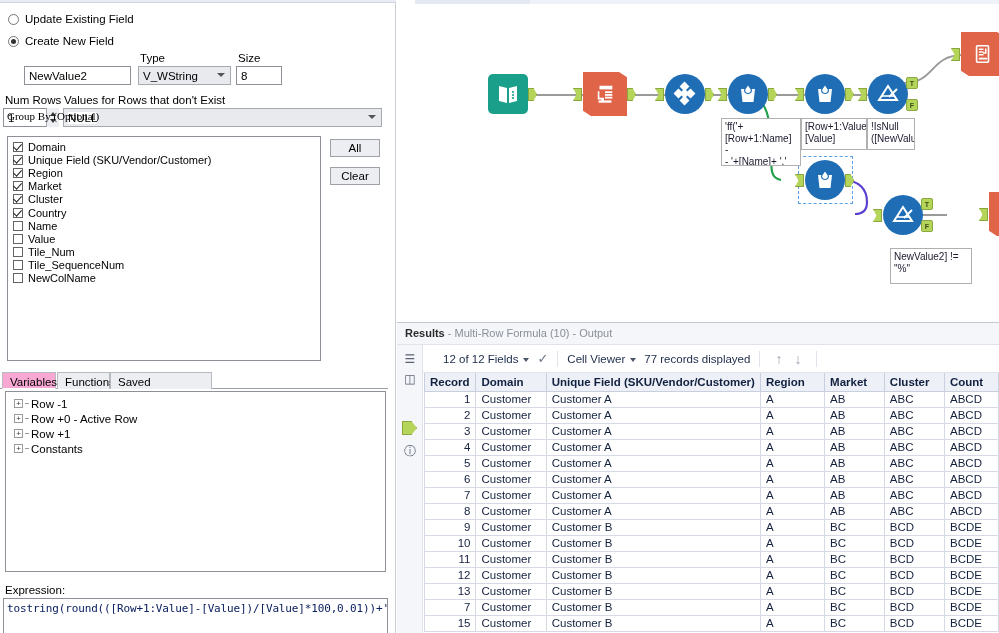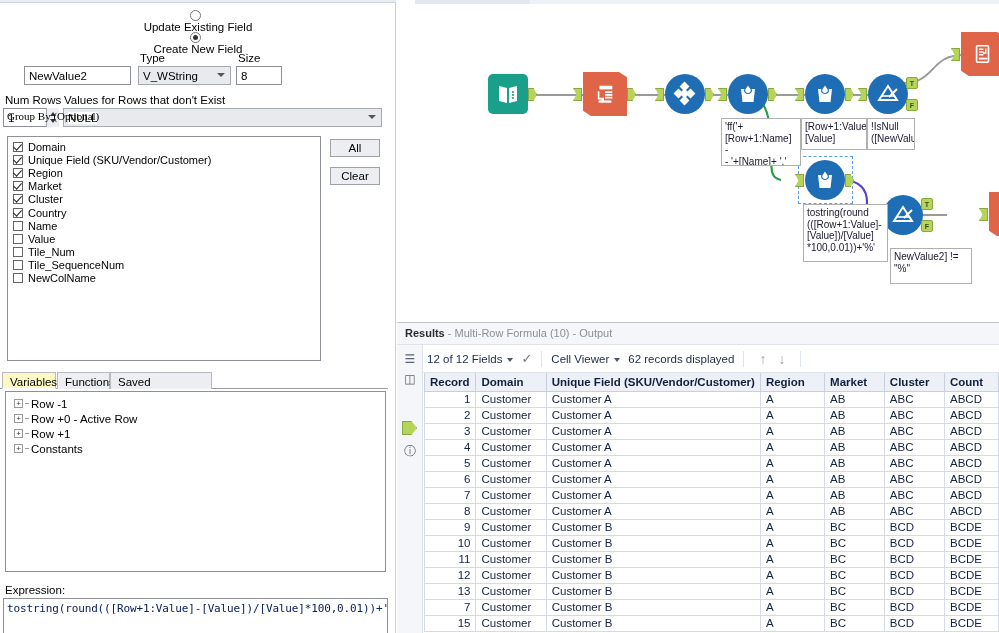--- a/index.html
+++ b/index.html
@@ -19,21 +19,21 @@
     position: absolute; left: 0; top: 0; width: 396px; height: 633px;
     background: #ffffff;
     border-right: 1px solid #c9cdd4;
   }
   #config-top-border {
     position:absolute; left:0; top:0; width:396px; height:3px;
     background:#e9ecf2; border-bottom:1px solid #cfd4dd;
   }
   .cfg-inner { position: absolute; left: 0; top: 4px; width: 388px; }
 
-  .radio-row { display: flex; align-items: center; height: 18px; padding-left: 8px; flex-direction: column; }
+  .radio-row { display: flex; align-items: center; height: 18px; padding-left: 8px; }
   .radio {
     width: 11px; height: 11px; border-radius: 50%;
     border: 1px solid #767676; background: #fff;
     margin-right: 6px; position: relative; flex: none;
   }
   .radio.checked::after {
     content: ""; position: absolute; left: 2px; top: 2px;
     width: 5px; height: 5px; border-radius: 50%; background: #333;
   }
   .radio-label { font-size: 11.5px; }
@@ -96,21 +96,21 @@
   
   #tabstrip {
     position: absolute; left: 0; top: 372px; width: 388px; height: 17px;
     border-bottom: 1px solid #9ea1a7;
   }
   .tab {
     position: absolute; top: 0; height: 17px; font-size: 11.5px;
     padding: 2px 7px 0 7px; line-height: 14px;
     border: 1px solid #b7bac0; border-bottom: none; background: #eceef1;
   }
-  .tab.active { background: #fef9c3; border-bottom: 1px solid #fff; }
+  .tab.active { background: #f9a8d4; border-bottom: 1px solid #fff; }
 
   #var-tree {
     position: absolute; left: 5px; top: 391px; width: 381px; height: 181px;
     background: #fff; border: 1px solid #8d9096;
   }
   .tree-row { display: flex; align-items: center; height: 15px; padding-left: 8px; }
   .expander {
     width: 9px; height: 9px; border: 1px solid #9a9a9a; background: #fff;
     font-size: 8px; line-height: 7px; text-align: center; color: #333;
     margin-right: 2px; flex: none;
@@ -191,21 +191,21 @@
     position: absolute; left: 0; top: 0; width: 602px; height: 22px;
     background: #f4f6fa; border-bottom: 1px solid #dfe3ea;
     padding: 4px 0 0 8px; font-size: 11px;
   }
   #results-title { font-weight: bold; color: #2b2b2b; }
   #results-sub { color: #8a8f98; }
 
   #results-toolbar {
     position: absolute; left: 0; top: 22px; width: 602px; height: 28px;
     background: #ffffff; border-bottom: 1px solid #dfe3ea;
-    display: flex; align-items: center; padding-left: 30px; font-size: 11.5px;
+    display: flex; align-items: center; padding-left: 46px; font-size: 11.5px;
   }
   .tb-item { display: flex; align-items: center; color: #1d2b4a; }
   .tb-caret {
     width: 0; height: 0; border-left: 3.5px solid transparent;
     border-right: 3.5px solid transparent; border-top: 4px solid #4a5668;
     margin: 2px 0 0 5px;
   }
   .tb-sep { width: 1px; height: 16px; background: #dfe3ea; margin: 0 9px; }
   .tick { color: #6b7585; font-size: 13px; margin-left: 8px; }
   .arrow-ico { color: #9aa3b0; font-size: 14px; margin: 0 6px; }
@@ -532,24 +532,20 @@
       </div>
     </div>
 
     <div class="annot" style="left:306px; top:118px; width:80px; height:48px;">'ff('+
 [Row+1:Name] -
 - '+[Name]+ '.'</div>
     <div class="annot" style="left:386px; top:118px; width:66px; height:32px;">[Row+1:Value]
 [Value]</div>
     <div class="annot" style="left:452px; top:118px; width:48px; height:32px;">!IsNull
 ([NewValue])</div>
-    <div class="annot" style="left:388px; top:204px; width:85px; height:58px;">tostring(round
-(([Row+1:Value]-
-[Value])/[Value]
-*100,0.01))+'%'</div>
     <div class="annot" style="left:475px; top:248px; width:82px; height:36px;">NewValue2] !=
 "%"</div>
   </div>
 
   <div id="results">
     <div id="results-header">
       <span id="results-title">Results</span>
       <span id="results-sub">- Multi-Row Formula (10) - Output</span>
     </div>
 
@@ -557,21 +553,21 @@
       <div class="tb-item">
         <span>12 of 12 Fields</span>
         <span class="tb-caret"></span>
       </div>
       <span class="tick">✓</span>
       <span class="tb-sep"></span>
       <div class="tb-item">
         <span>Cell Viewer</span>
         <span class="tb-caret"></span>
       </div>
-      <span style="margin-left:8px; color:#1d2b4a;">62 records displayed</span>
+      <span style="margin-left:8px; color:#1d2b4a;">77 records displayed</span>
       <span class="tb-sep"></span>
       <span class="arrow-ico">↑</span>
       <span class="arrow-ico">↓</span>
       <span class="tb-sep"></span>
     </div>
 
     <div id="results-rail">
       <div class="rail-ico" style="top:6px;">☰</div>
       <div class="rail-ico" style="top:26px;">◫</div>
       <div id="rail-green"></div>

